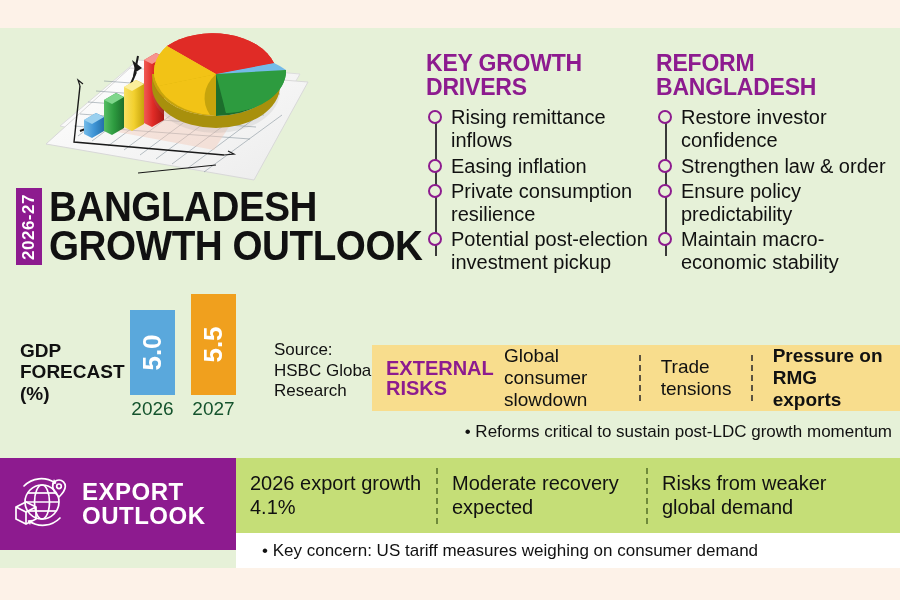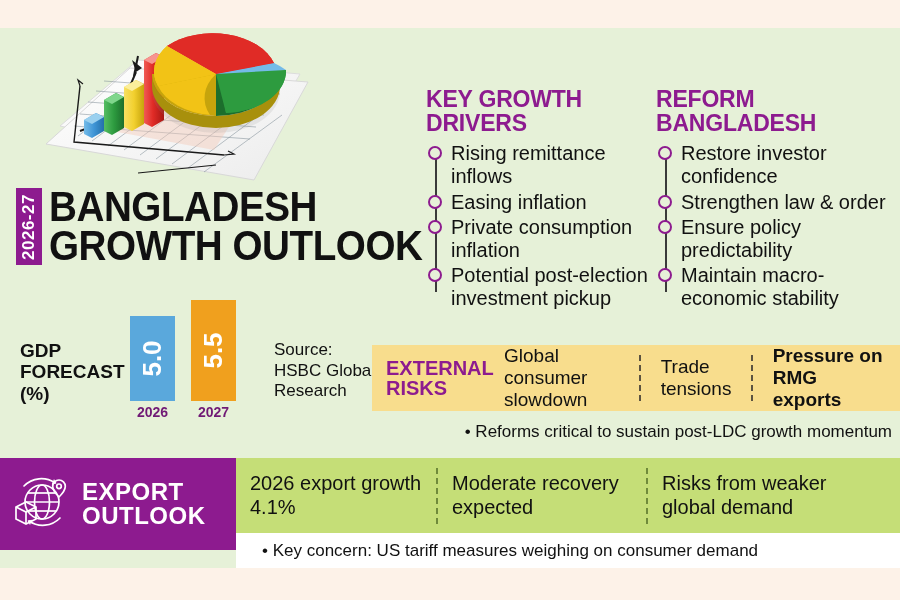--- a/index.html
+++ b/index.html
@@ -48,37 +48,36 @@
   .bar-col { width:45px; display:flex; flex-direction:column; align-items:center; }
   .bar {
     width:45px; position:relative;
     display:flex; align-items:center; justify-content:center;
   }
   .bar span {
     transform:rotate(-90deg); color:#fff; font-weight:bold; font-size:26px;
     font-family:"Liberation Sans Narrow","Liberation Sans",sans-serif;
   }
   .bar-year {
-    margin-top:3px; font-size:14px; font-weight:bold; color:#701a75;
+    margin-top:3px; font-size:19px; font-weight:normal; color:#14532d;
     font-family:"Liberation Sans Narrow","Liberation Sans",sans-serif;
   }
   .source {
     position:absolute; left:256px; top:32px; font-size:17px; line-height:1.22;
     color:#111; font-family:"Liberation Sans Narrow","Liberation Sans",sans-serif;
   }
 
   
   .col { position:absolute; width:228px; }
   .col-kgd { left:426px; top:52px; }
   .col-rp  { left:656px; top:52px; width:244px; }
   .col-head {
     color:#8d1b8f; font-weight:bold; font-size:23px; line-height:1.03;
     letter-spacing:-0.2px; margin-bottom:7px;
     font-family:"Liberation Sans Narrow","Liberation Sans",sans-serif;
-    margin-top:36px;
   }
   .blist { position:relative; }
   .blist::before {
     content:""; position:absolute; left:9px; top:10px; bottom:18px;
     width:1.5px; background:#3a3a3a;
   }
   .bitem { position:relative; padding-left:25px; margin-bottom:3px; }
   .bdot {
     position:absolute; left:2px; top:4px; width:14px; height:14px;
     border:2.2px solid #8d1b8f; border-radius:50%;
@@ -300,21 +299,21 @@
       <div class="bitem">
         <span class="bdot"></span>
         <div class="btxt">Rising remittance inflows</div>
       </div>
       <div class="bitem">
         <span class="bdot"></span>
         <div class="btxt">Easing inflation</div>
       </div>
       <div class="bitem">
         <span class="bdot"></span>
-        <div class="btxt">Private consumption inflation</div>
+        <div class="btxt">Private consumption resilience</div>
       </div>
       <div class="bitem">
         <span class="bdot"></span>
         <div class="btxt">Potential post-election investment pickup</div>
       </div>
     </div>
   </div>
 
   <div class="col col-rp">
     <div class="col-head">REFORM BANGLADESH</div>

